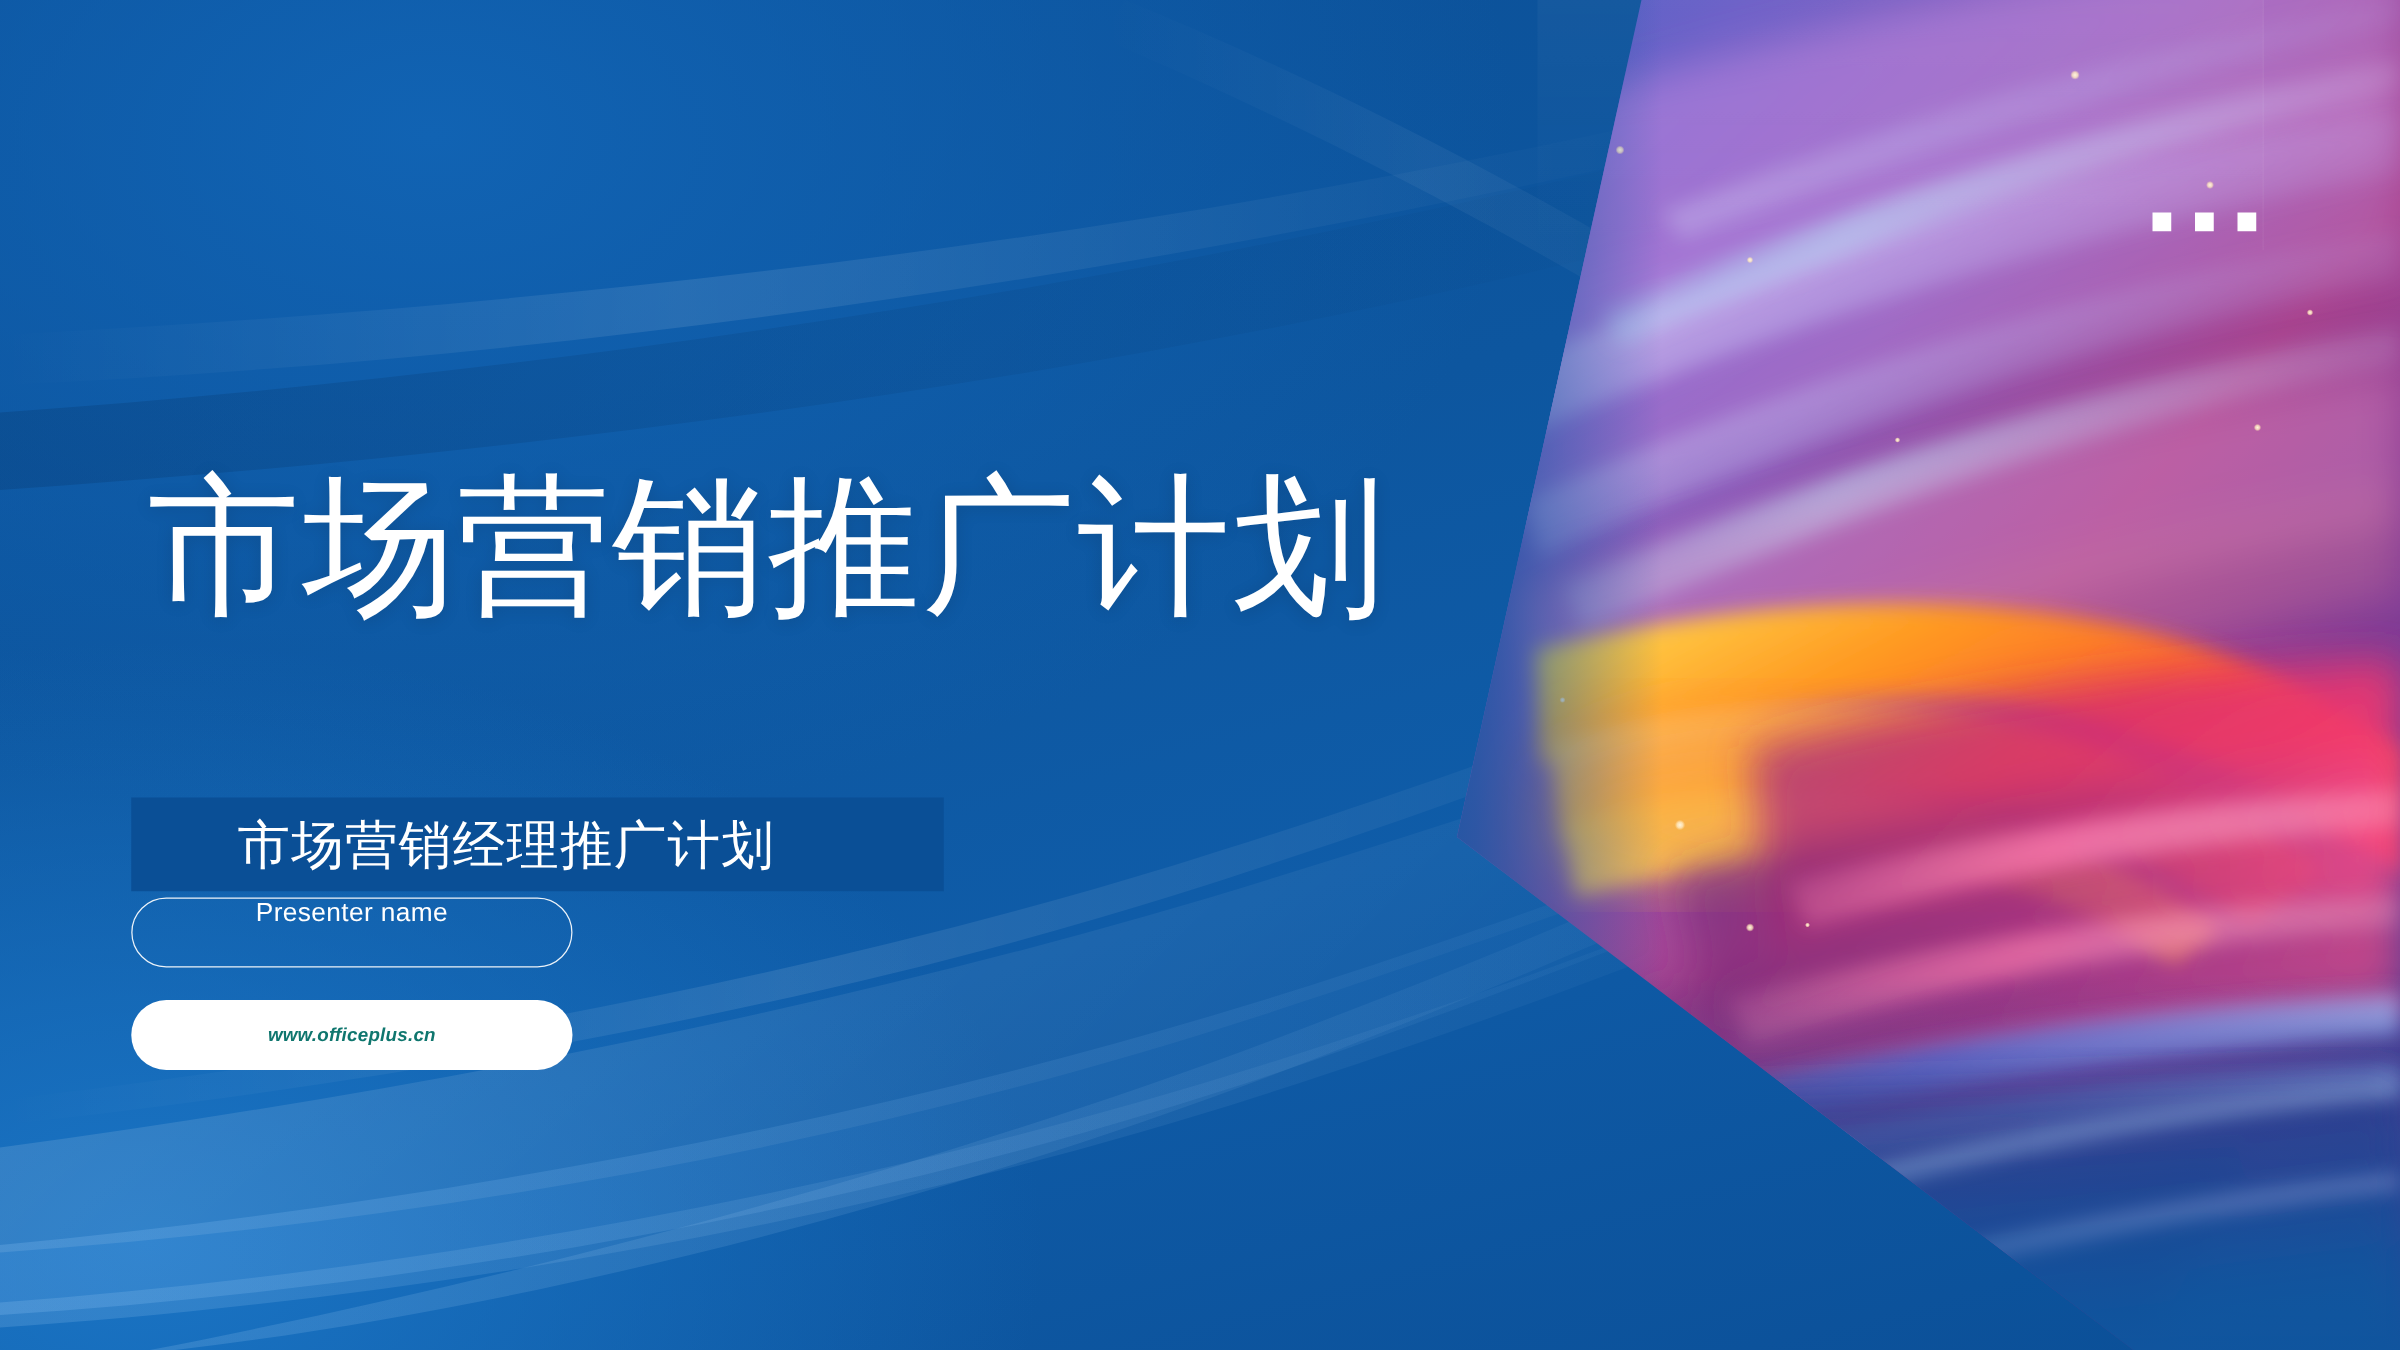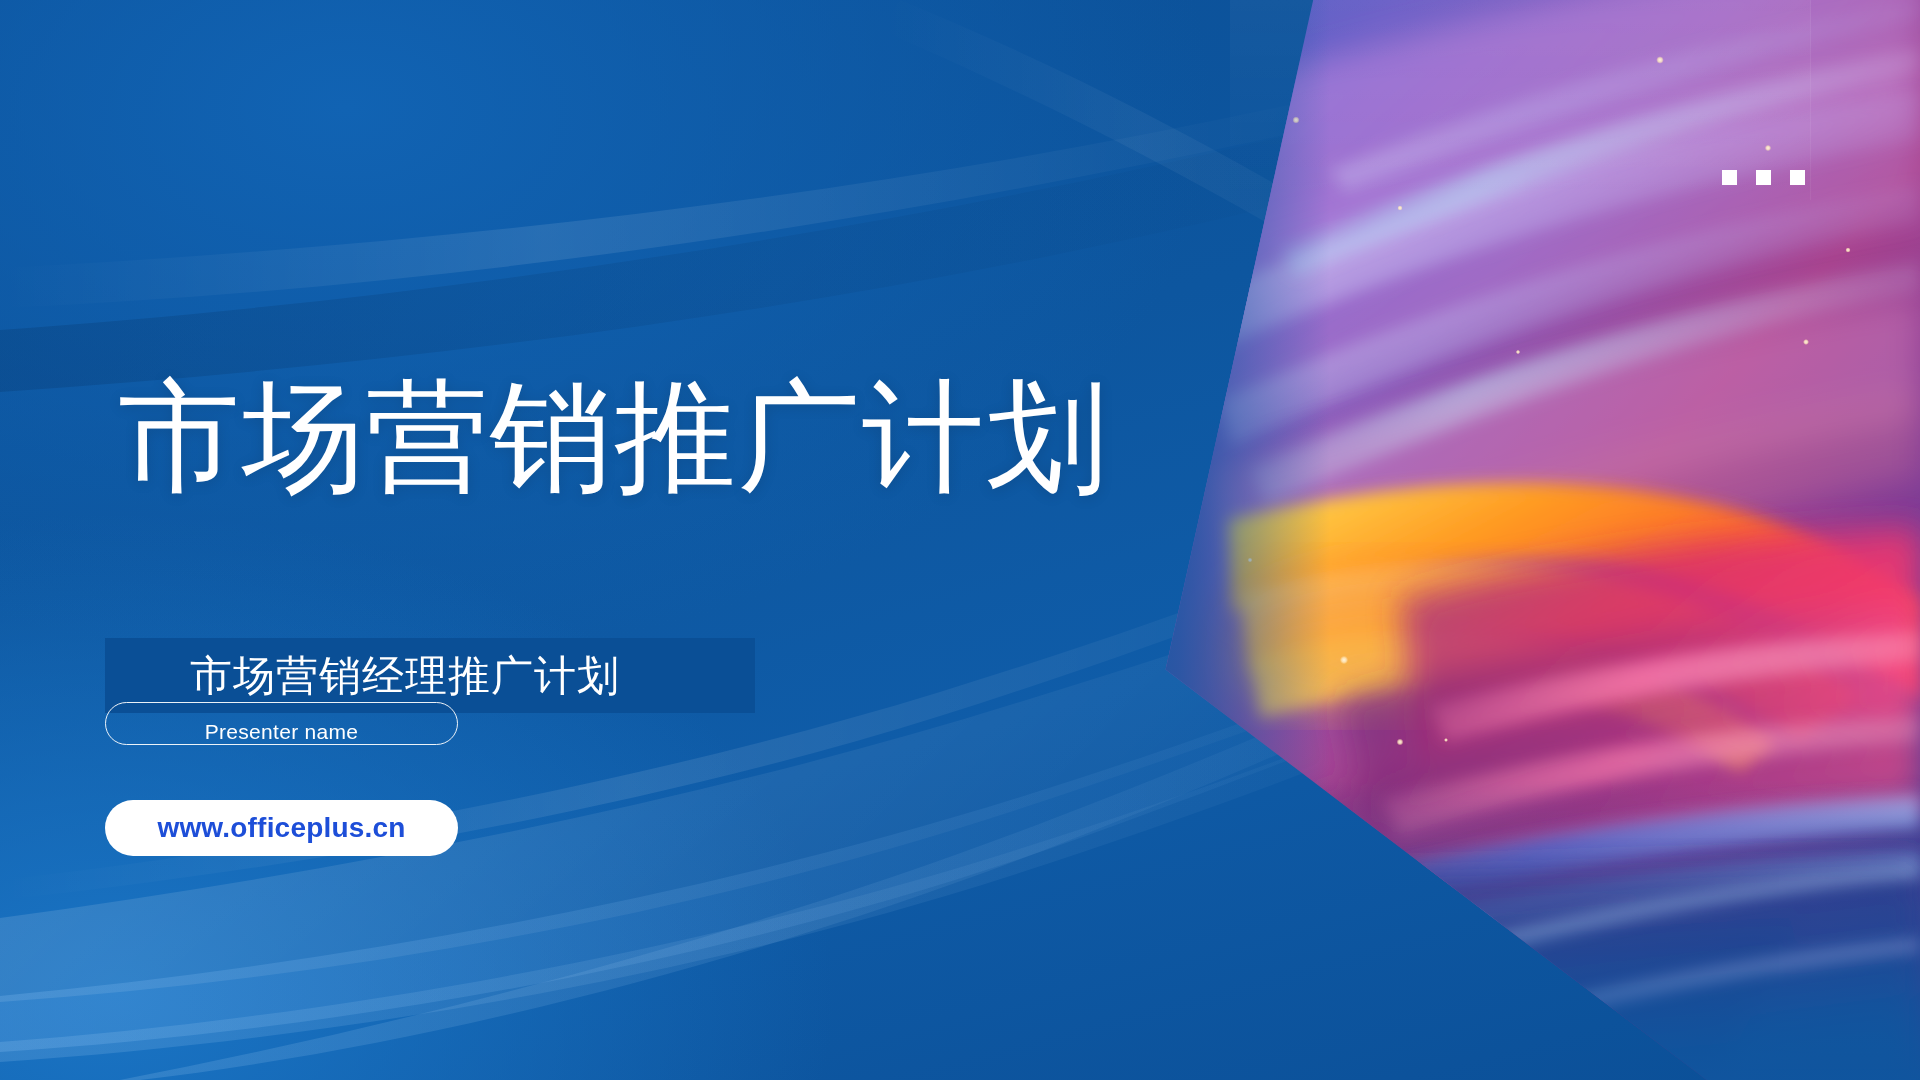--- a/index.html
+++ b/index.html
@@ -127,27 +127,27 @@
     color: #ffffff;
     font-size: 42px;
     letter-spacing: 1px;
     margin-left: 85px;
     white-space: nowrap;
   }
 
   .presenter-btn {
     position: absolute;
     left: 105px;
-    top: 702px;
+    top: 718px;
     width: 353px;
-    height: 43px;
+    height: 56px;
     border: 1.6px solid rgba(255,255,255,0.92);
     border-radius: 28px;
     display: flex;
-    align-items: flex-end;
+    align-items: flex-start;
     justify-content: center;
     box-sizing: border-box;
   }
   .presenter-btn span {
     color: #ffffff;
     font-size: 21px;
     letter-spacing: 0.3px;
   }
 
   .site-btn {
@@ -157,24 +157,25 @@
     width: 353px;
     height: 56px;
     background: #ffffff;
     border-radius: 28px;
     display: flex;
     align-items: center;
     justify-content: center;
     box-sizing: border-box;
   }
   .site-btn span {
-    color: #1d4ed8;
-    font-size: 28px;
+    color: #0f766e;
+    font-size: 15px;
     font-weight: bold;
     letter-spacing: 0.2px;
+    font-style: italic;
   }
 </style>
 </head>
 <body>
 
 <div class="slide">
 
   <div class="bg-base"></div>
 
   <svg class="bg-waves" viewBox="0 0 1920 1080" preserveAspectRatio="none">

